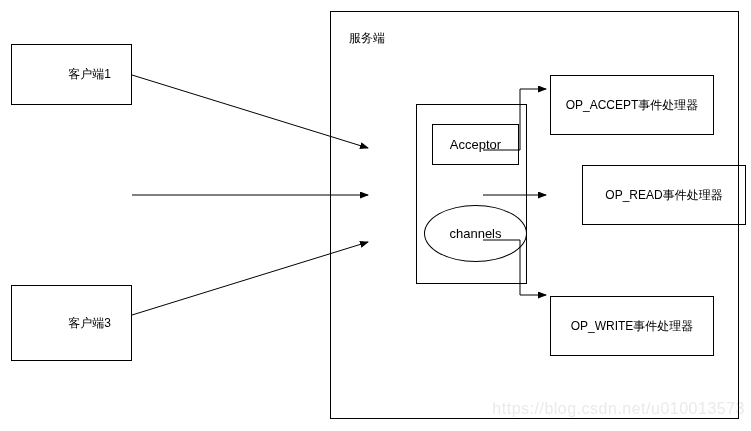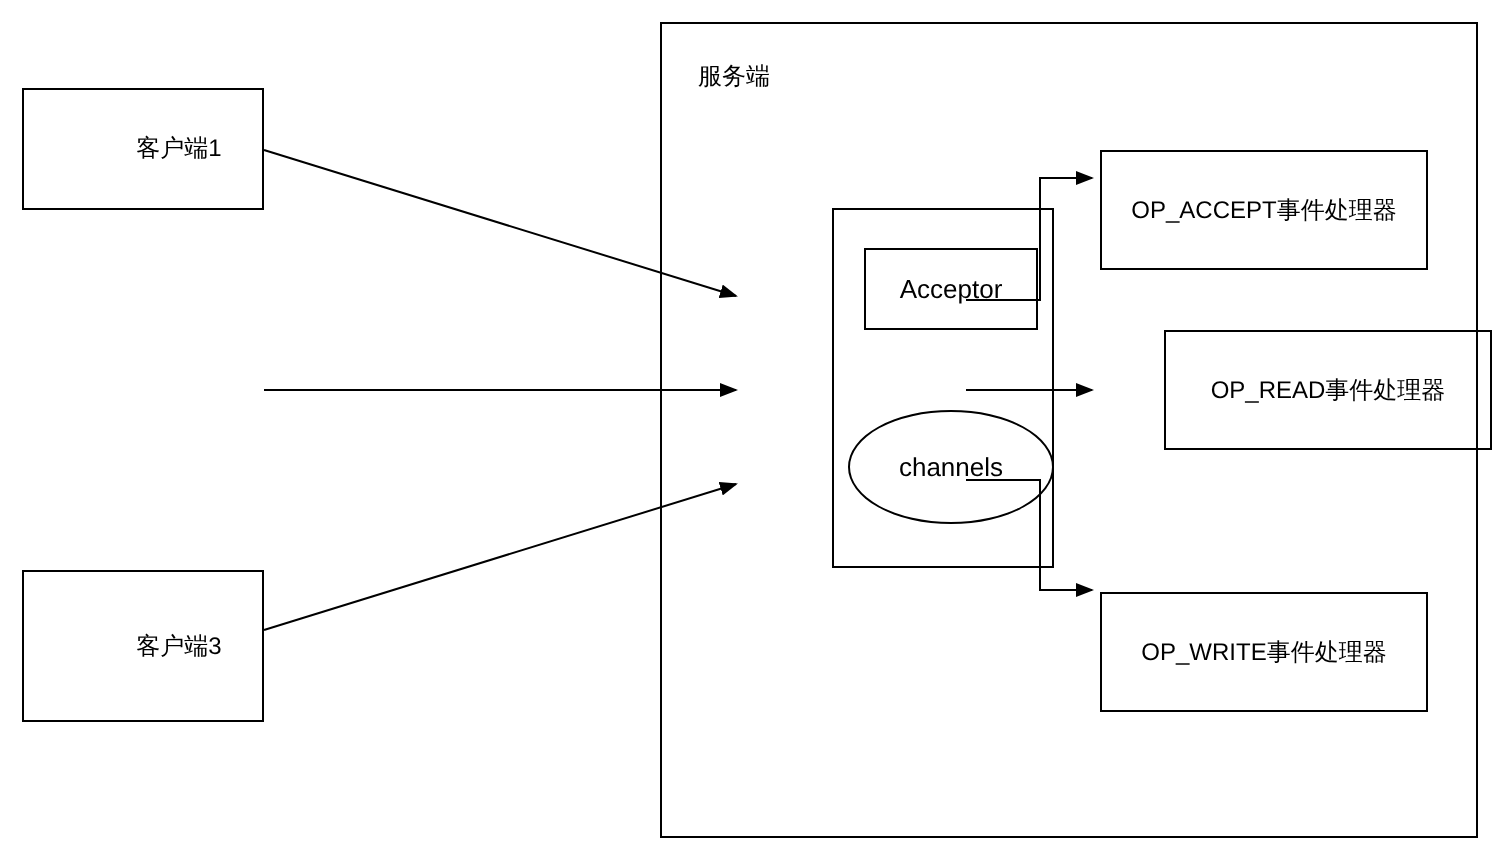--- a/index.html
+++ b/index.html
@@ -103,20 +103,21 @@
     color: #eaeaea;
     letter-spacing: 0.5px;
     white-space: nowrap;
   }
 </style>
 </head>
 <body>
 
 <div class="canvas">
 
+  <div class="watermark">https://blog.csdn.net/u010013573</div>
 
   <svg class="wires" viewBox="0 0 751 431" xmlns="http://www.w3.org/2000/svg">
     <defs>
       <marker id="arrow" markerWidth="9" markerHeight="7" refX="8" refY="3.5" orient="auto" markerUnits="userSpaceOnUse">
         <path d="M0,0 L9,3.5 L0,7 Z" fill="#000000"></path>
       </marker>
     </defs>
     <line x1="132" y1="75" x2="368" y2="148" stroke="#000000" stroke-width="1" marker-end="url(#arrow)"></line>
     <line x1="132" y1="195" x2="368" y2="195" stroke="#000000" stroke-width="1" marker-end="url(#arrow)"></line>
     <line x1="132" y1="315" x2="368" y2="242" stroke="#000000" stroke-width="1" marker-end="url(#arrow)"></line>

